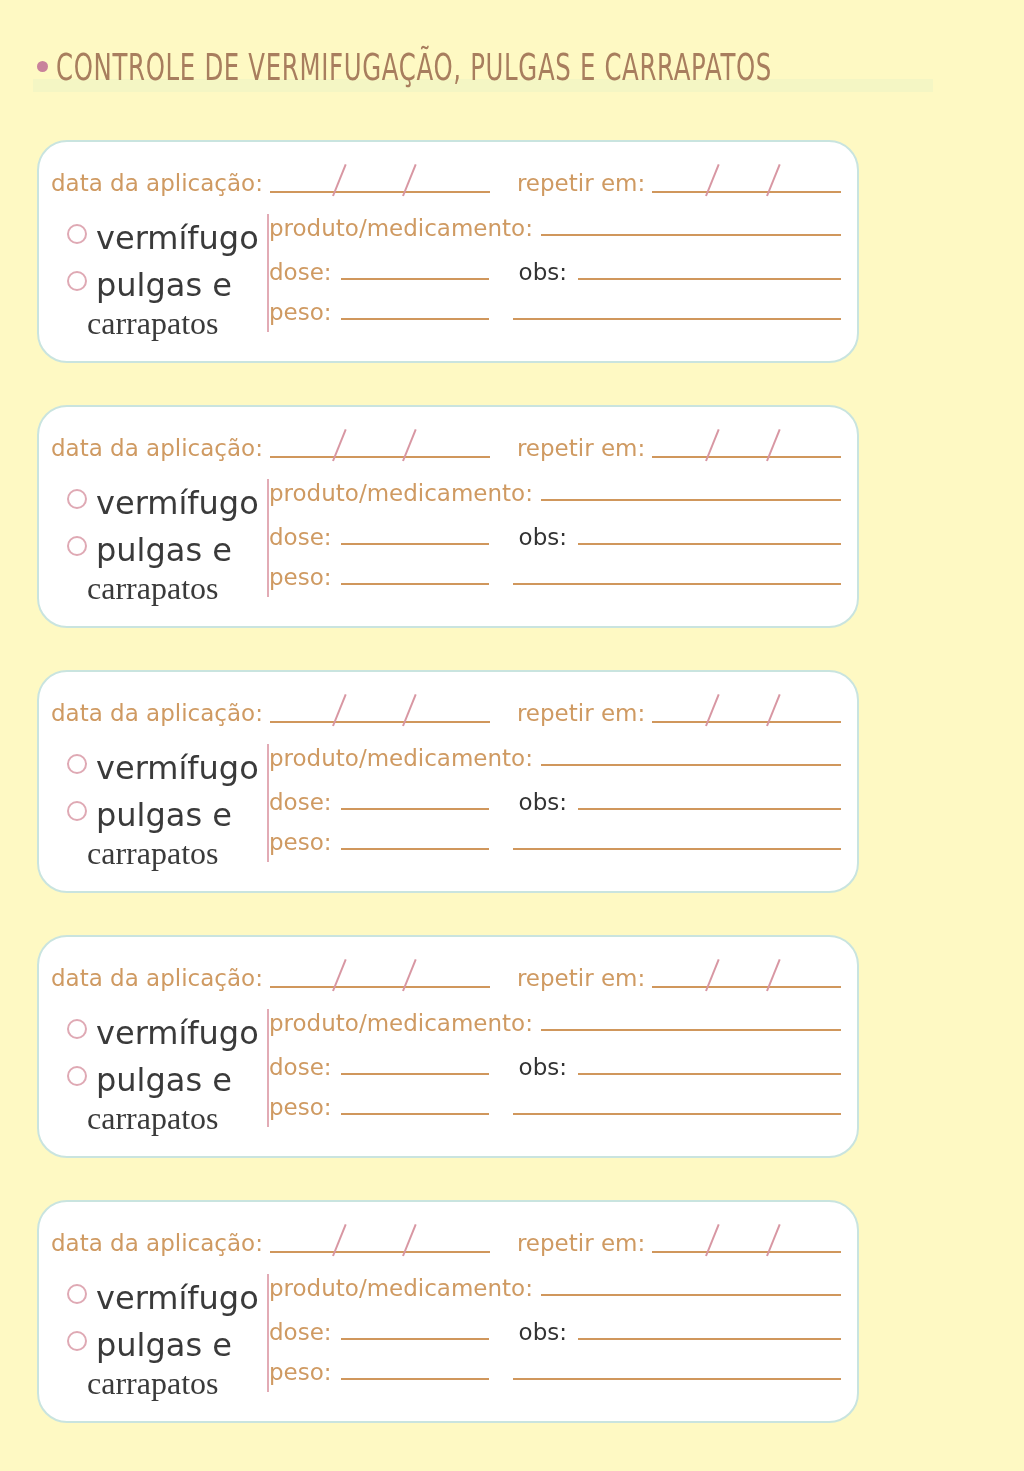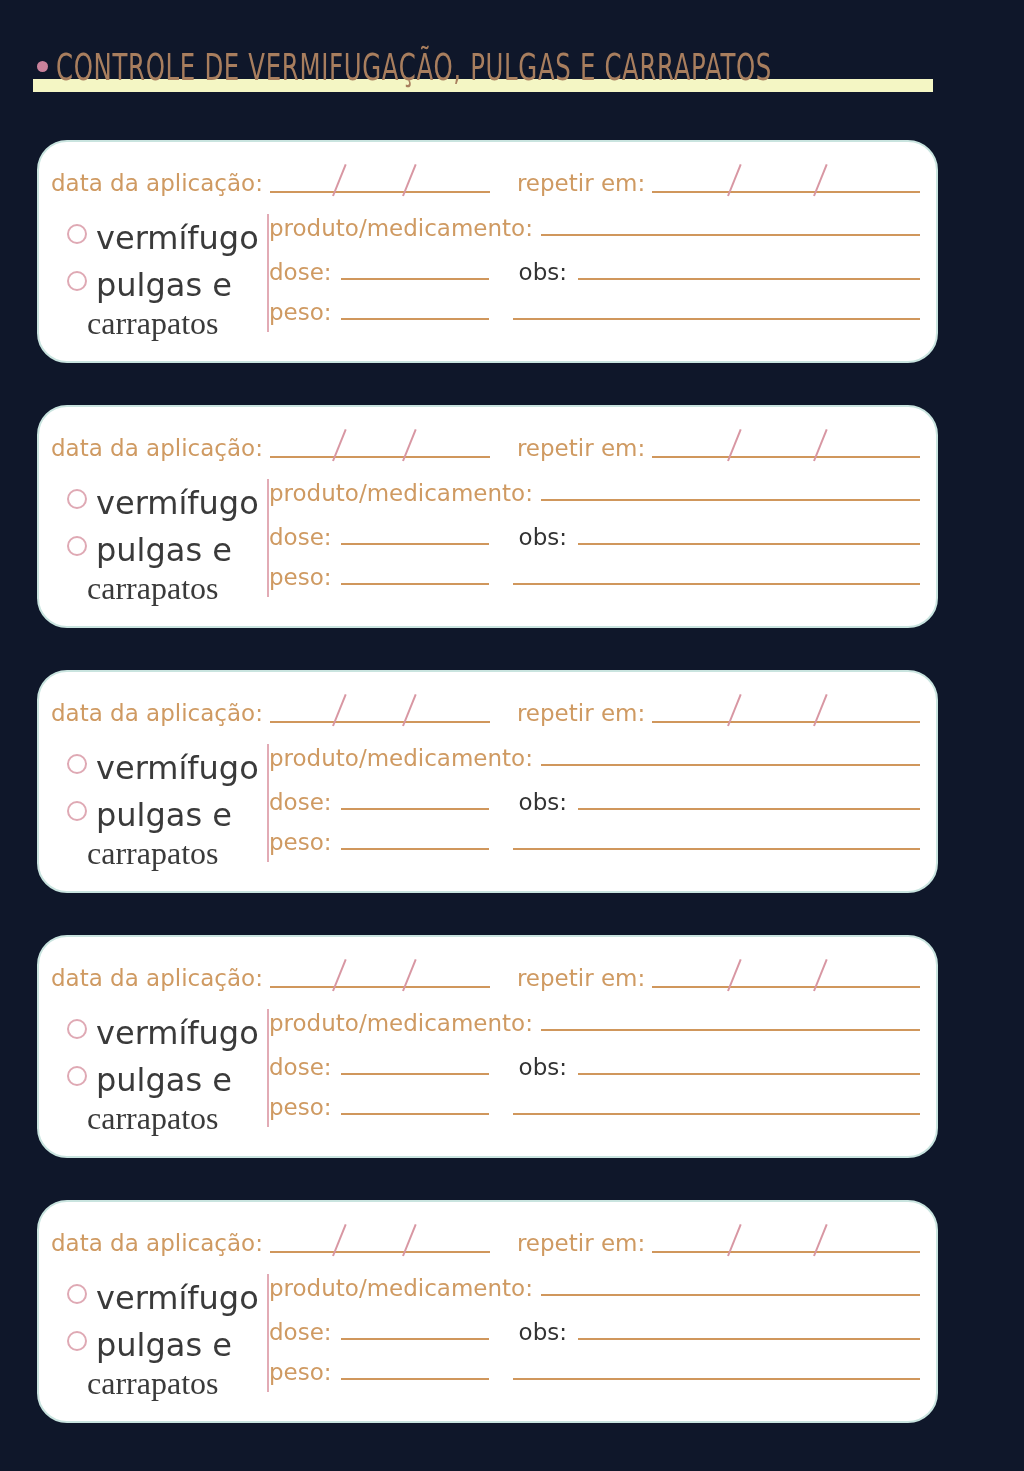--- a/index.html
+++ b/index.html
@@ -1,21 +1,21 @@
 <!DOCTYPE html>
 <html><head>
 <meta charset="utf-8">
 <style>
   * { margin:0; padding:0; box-sizing:border-box; }
   html,body { background:#ffffff; }
   body { font-family:"DejaVu Sans", sans-serif; }
   .page {
     position:relative;
     width:1024px; height:1471px;
-    background:#0f172a;
+    background:#fef9c3;
     overflow:hidden;
   }
 
   
   .header { position:relative; height:140px; }
   .bullet {
     position:absolute; left:37px; top:61px;
     width:11px; height:11px; border-radius:50%;
     background:#c9829b;
   }
@@ -29,21 +29,21 @@
     font-size:37px; font-weight:400;
     color:#a87e5e;
     letter-spacing:1px;
     white-space:nowrap;
     transform:scaleX(0.66); transform-origin:left center;
   }
 
   
   .cards { padding-left:37px; }
   .card {
-    width:901px; height:223px;
+    width:822px; height:223px;
     border:2px solid #c9e4df;
     border-radius:30px;
     background:#ffffff;
     margin-bottom:42px;
     padding:22px 16px 0 12px;
   }
 
   .lbl { font-size:23px; line-height:1.1; white-space:nowrap; }
   .tan { color:#cf9a62; }
   .dark { color:#333333; }

